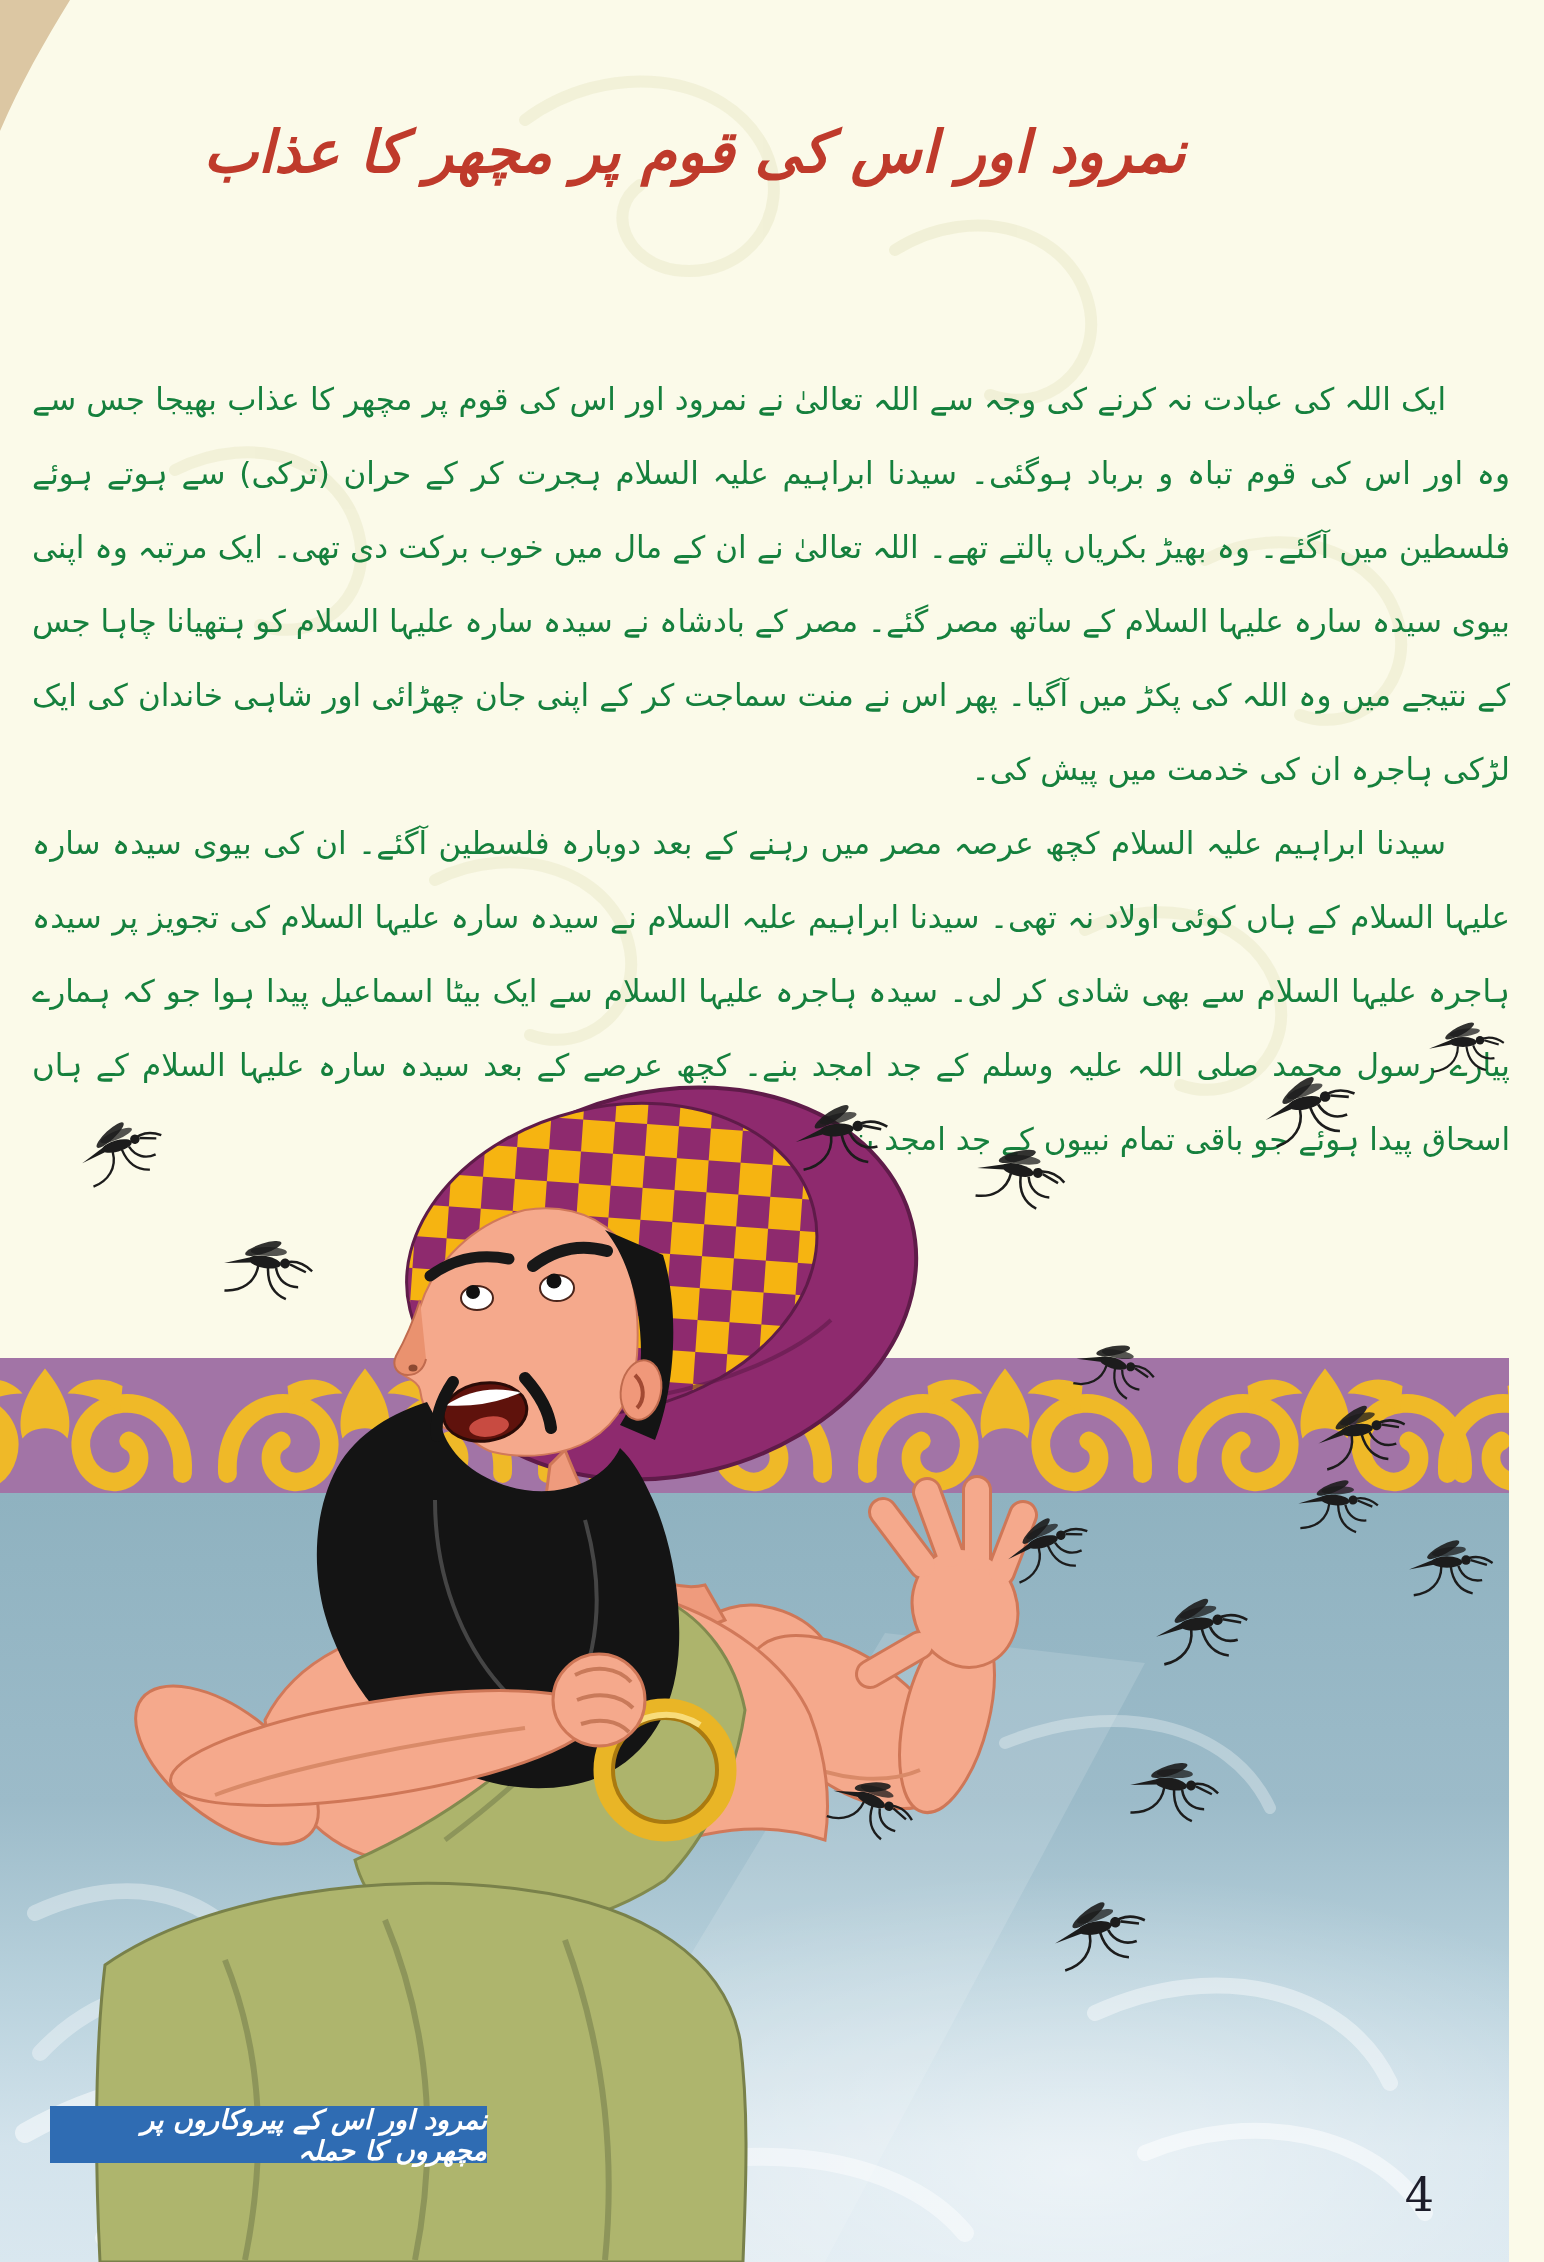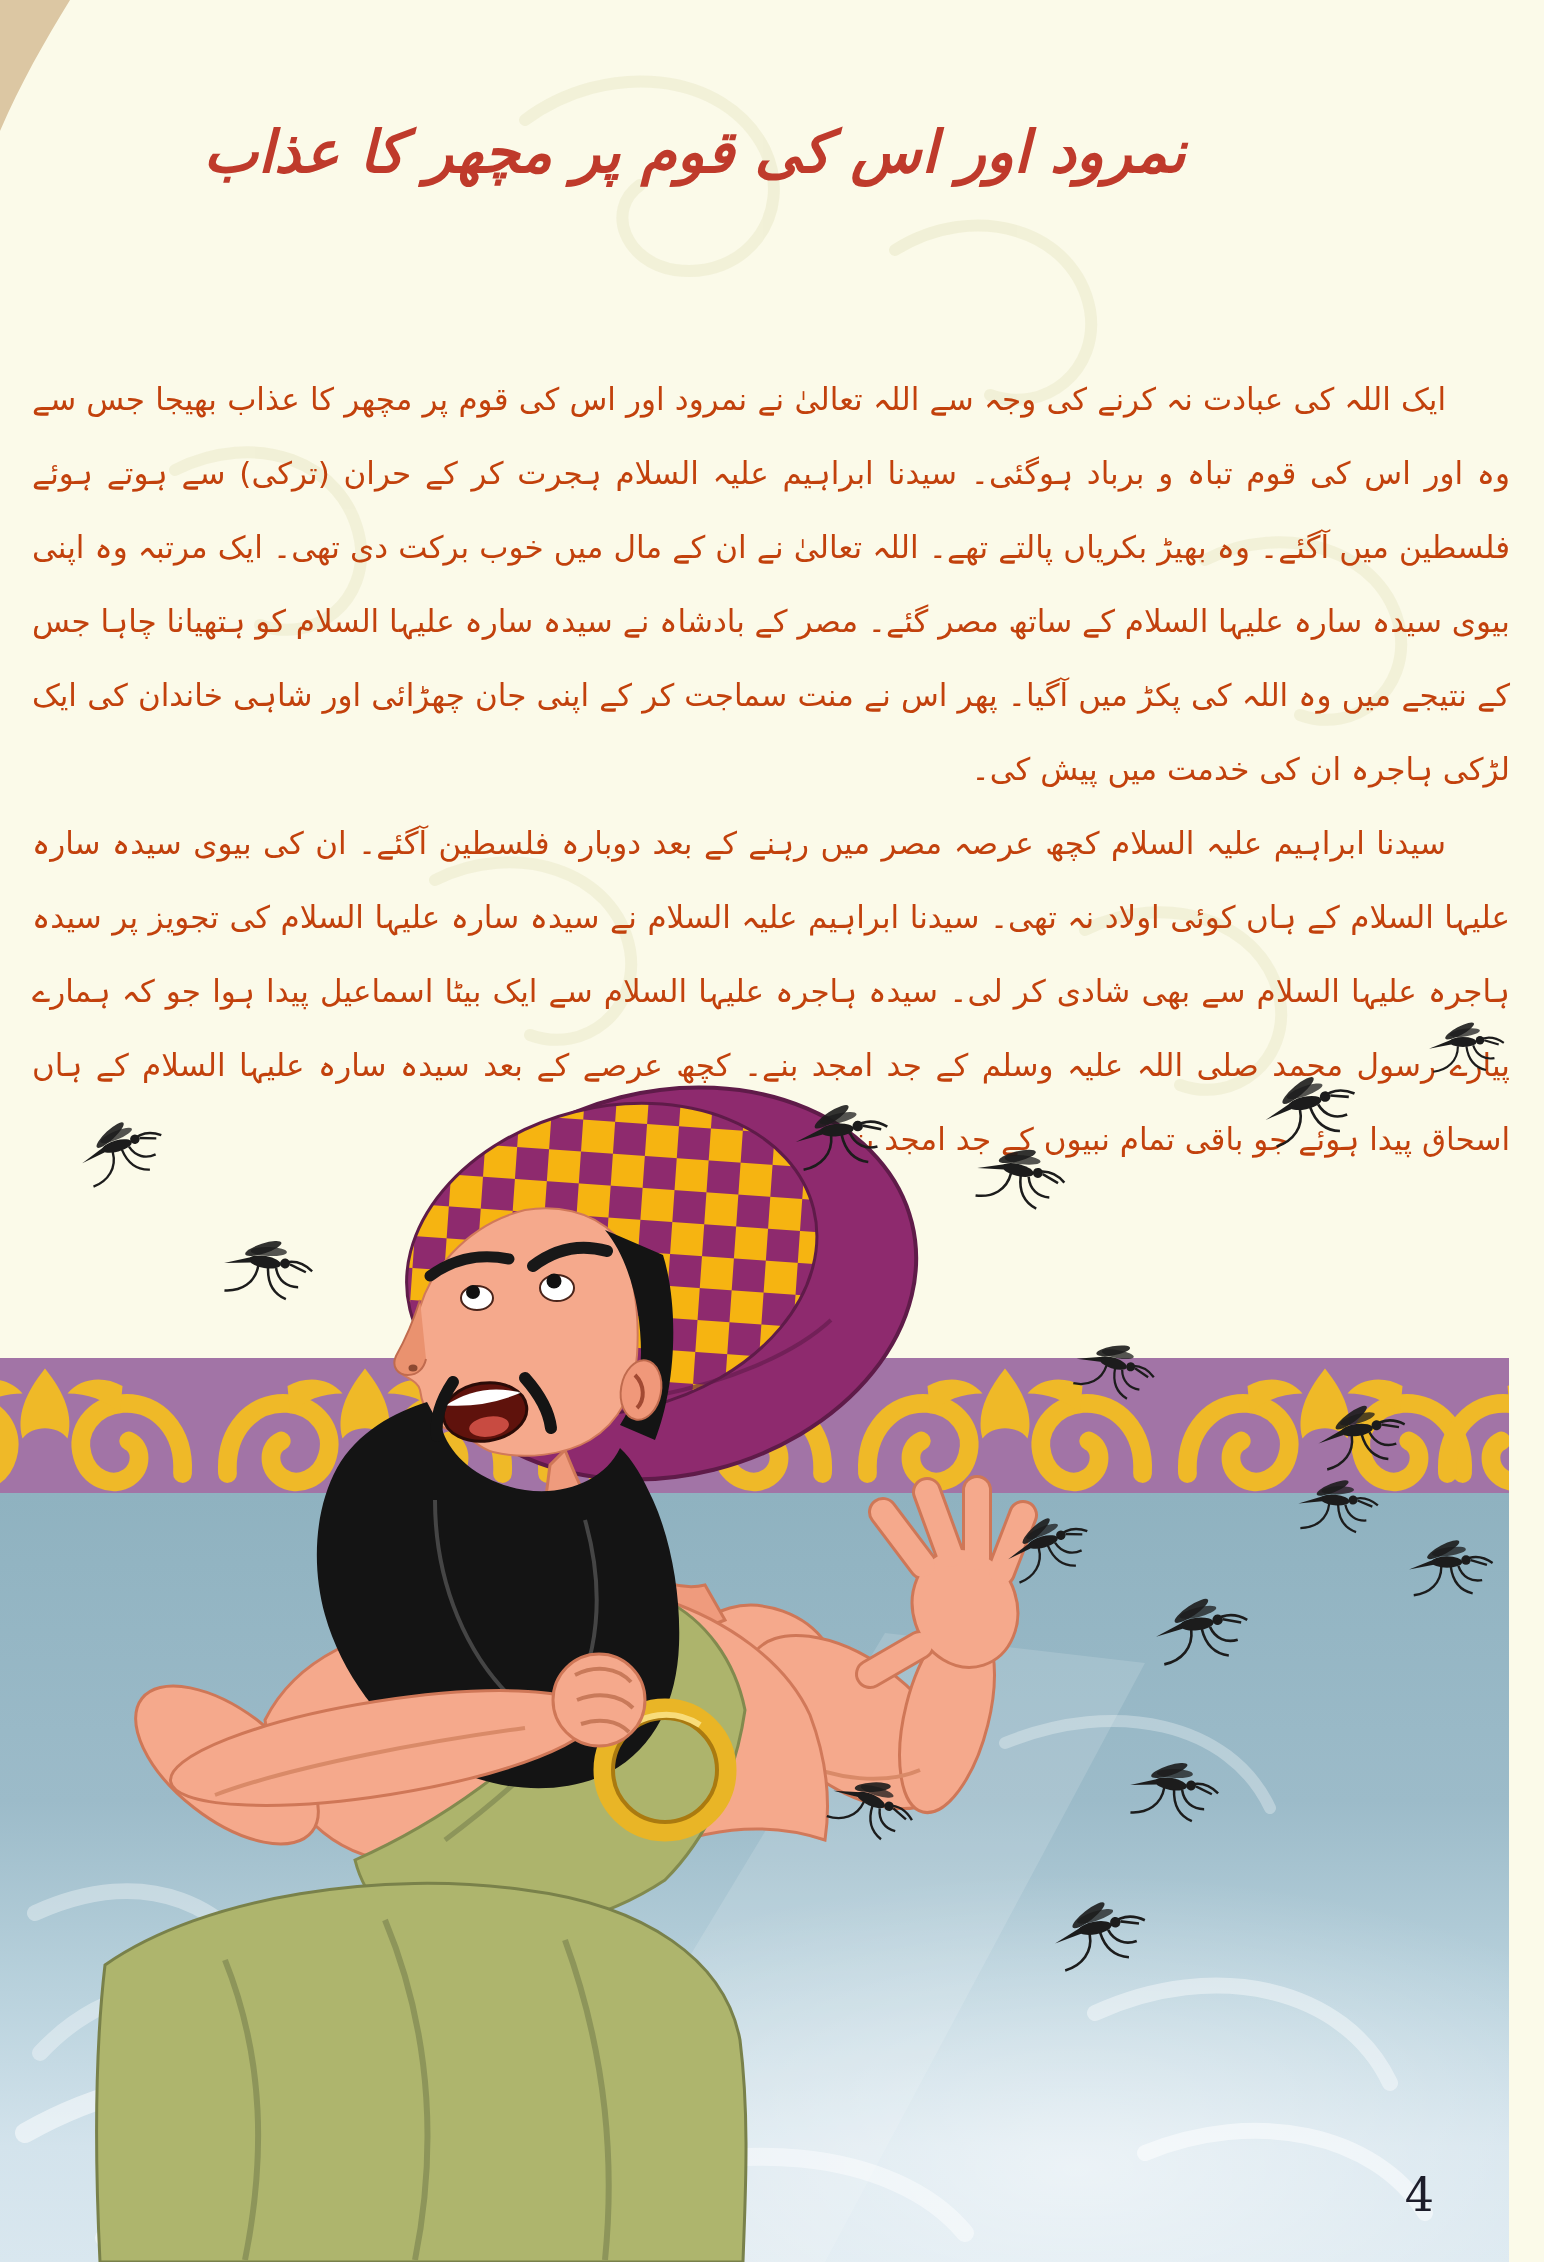--- a/index.html
+++ b/index.html
@@ -16,21 +16,21 @@
   .title{
     position:absolute; top:118px; right:0; left:0; z-index:4;
     text-align:center; direction:rtl;
     color:#bf3a2b; font-size:58px; font-weight:bold; font-style:italic;
     transform:translateX(-60px);
   }
   
   .body-text{
     position:absolute; top:362px; right:34px; width:1478px; z-index:4;
     direction:rtl; text-align:justify;
-    color:#c2410c; font-size:31px; line-height:74px;
+    color:#15803d; font-size:31px; line-height:74px;
   }
   .body-text p{margin:0; text-indent:64px;}
   
   .wall-band{
     position:absolute; top:1358px; left:0; width:1544px; height:135px;
     background:#a274a6; z-index:2; overflow:hidden;
   }
   .water{
     position:absolute; top:1493px; left:0; width:1544px; height:769px; z-index:2;
     background:
@@ -254,16 +254,19 @@
       <use href="#mosq" transform="translate(1482,1562) rotate(0) scale(0.95)"></use>
       <use href="#mosq" transform="translate(1232,1624) rotate(-6) scale(1.05)"></use>
       <use href="#mosq" transform="translate(1206,1784) rotate(10) scale(1.0)"></use>
       <use href="#mosq" transform="translate(906,1800) rotate(25) scale(0.95)"></use>
       <use href="#mosq" transform="translate(1130,1928) rotate(-10) scale(1.05)"></use>
     </g>
   </svg>
 
   <div class="edge-strip"></div>
 
+  <div class="caption">
+    <span>نمرود اور اس کے پیروکاروں پر مچھروں کا حملہ</span>
+  </div>
 
   <div class="pagenum">4</div>
 
 </div>
 
 </body></html>

